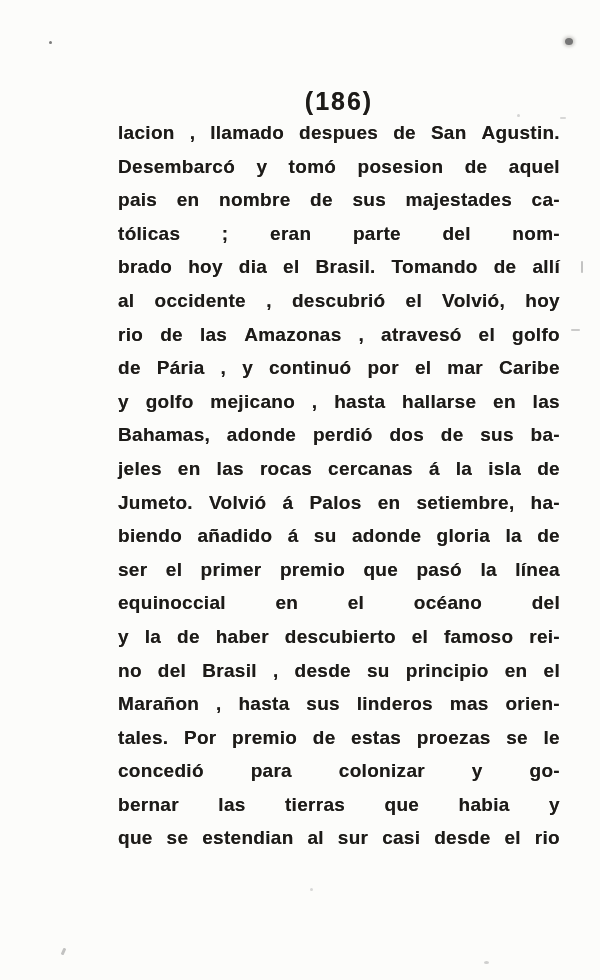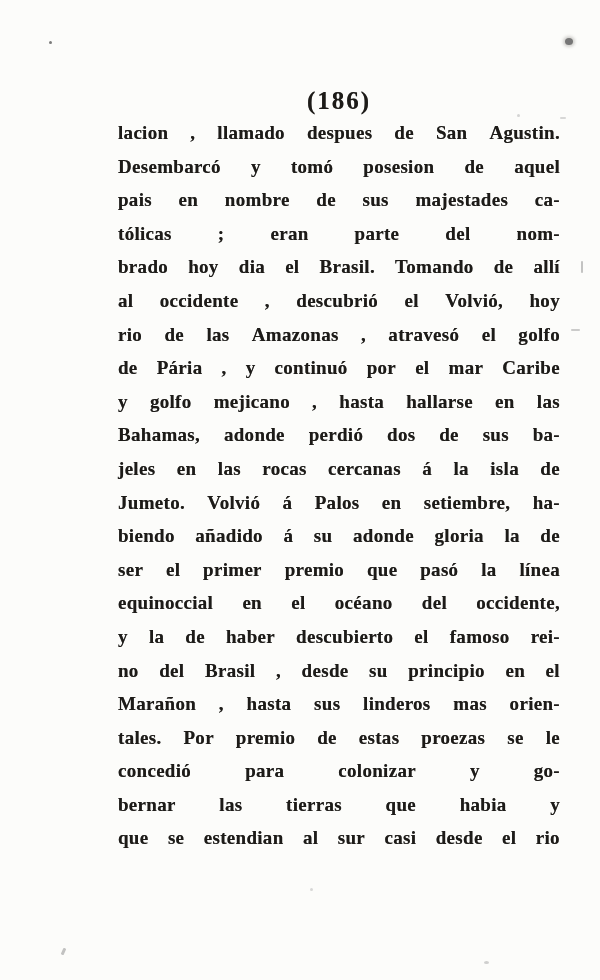--- a/index.html
+++ b/index.html
@@ -1,21 +1,21 @@
 <!DOCTYPE html>
 <html><head>
 <meta charset="utf-8">
 <style>
   html,body{margin:0;padding:0;}
   .page{
     position:relative;
     width:600px;height:980px;
     background:#fcfcfa;
     overflow:hidden;
-    font-family:Liberation Serif, serif;
+    font-family:Liberation Sans, sans-serif;
     color:#1d1b18;
   }
   .page-number{
     position:absolute;
     top:87px;left:118px;width:442px;
     text-align:center;
     font-size:25px;font-weight:bold;
     letter-spacing:2px;
     text-shadow:0 0 .4px rgba(0,0,0,.55);
   }
@@ -60,21 +60,21 @@
       <div class="line"><span class="word">brado</span><span class="word">hoy</span><span class="word">dia</span><span class="word">el</span><span class="word">Brasil.</span><span class="word">Tomando</span><span class="word">de</span><span class="word">allí</span></div>
       <div class="line"><span class="word">al</span><span class="word">occidente</span><span class="word">,</span><span class="word">descubrió</span><span class="word">el</span><span class="word">Volvió,</span><span class="word">hoy</span></div>
       <div class="line"><span class="word">rio</span><span class="word">de</span><span class="word">las</span><span class="word">Amazonas</span><span class="word">,</span><span class="word">atravesó</span><span class="word">el</span><span class="word">golfo</span></div>
       <div class="line"><span class="word">de</span><span class="word">Pária</span><span class="word">,</span><span class="word">y</span><span class="word">continuó</span><span class="word">por</span><span class="word">el</span><span class="word">mar</span><span class="word">Caribe</span></div>
       <div class="line"><span class="word">y</span><span class="word">golfo</span><span class="word">mejicano</span><span class="word">,</span><span class="word">hasta</span><span class="word">hallarse</span><span class="word">en</span><span class="word">las</span></div>
       <div class="line"><span class="word">Bahamas,</span><span class="word">adonde</span><span class="word">perdió</span><span class="word">dos</span><span class="word">de</span><span class="word">sus</span><span class="word">ba-</span></div>
       <div class="line"><span class="word">jeles</span><span class="word">en</span><span class="word">las</span><span class="word">rocas</span><span class="word">cercanas</span><span class="word">á</span><span class="word">la</span><span class="word">isla</span><span class="word">de</span></div>
       <div class="line"><span class="word">Jumeto.</span><span class="word">Volvió</span><span class="word">á</span><span class="word">Palos</span><span class="word">en</span><span class="word">setiembre,</span><span class="word">ha-</span></div>
       <div class="line"><span class="word">biendo</span><span class="word">añadido</span><span class="word">á</span><span class="word">su</span><span class="word">adonde</span><span class="word">gloria</span><span class="word">la</span><span class="word">de</span></div>
       <div class="line"><span class="word">ser</span><span class="word">el</span><span class="word">primer</span><span class="word">premio</span><span class="word">que</span><span class="word">pasó</span><span class="word">la</span><span class="word">línea</span></div>
-      <div class="line"><span class="word">equinoccial</span><span class="word">en</span><span class="word">el</span><span class="word">océano</span><span class="word">del</span><span class="word">occidente,</span></div>
+      <div class="line"><span class="word">equinoccial</span><span class="word">en</span><span class="word">el</span><span class="word">océano</span><span class="word">del</span></div>
       <div class="line"><span class="word">y</span><span class="word">la</span><span class="word">de</span><span class="word">haber</span><span class="word">descubierto</span><span class="word">el</span><span class="word">famoso</span><span class="word">rei-</span></div>
       <div class="line"><span class="word">no</span><span class="word">del</span><span class="word">Brasil</span><span class="word">,</span><span class="word">desde</span><span class="word">su</span><span class="word">principio</span><span class="word">en</span><span class="word">el</span></div>
       <div class="line"><span class="word">Marañon</span><span class="word">,</span><span class="word">hasta</span><span class="word">sus</span><span class="word">linderos</span><span class="word">mas</span><span class="word">orien-</span></div>
       <div class="line"><span class="word">tales.</span><span class="word">Por</span><span class="word">premio</span><span class="word">de</span><span class="word">estas</span><span class="word">proezas</span><span class="word">se</span><span class="word">le</span></div>
       <div class="line"><span class="word">concedió</span><span class="word">para</span><span class="word">colonizar</span><span class="word">y</span><span class="word">go-</span></div>
       <div class="line"><span class="word">bernar</span><span class="word">las</span><span class="word">tierras</span><span class="word">que</span><span class="word">habia</span><span class="word">y</span></div>
       <div class="line"><span class="word">que</span><span class="word">se</span><span class="word">estendian</span><span class="word">al</span><span class="word">sur</span><span class="word">casi</span><span class="word">desde</span><span class="word">el</span><span class="word">rio</span></div>
     </div>
 
   <div>

